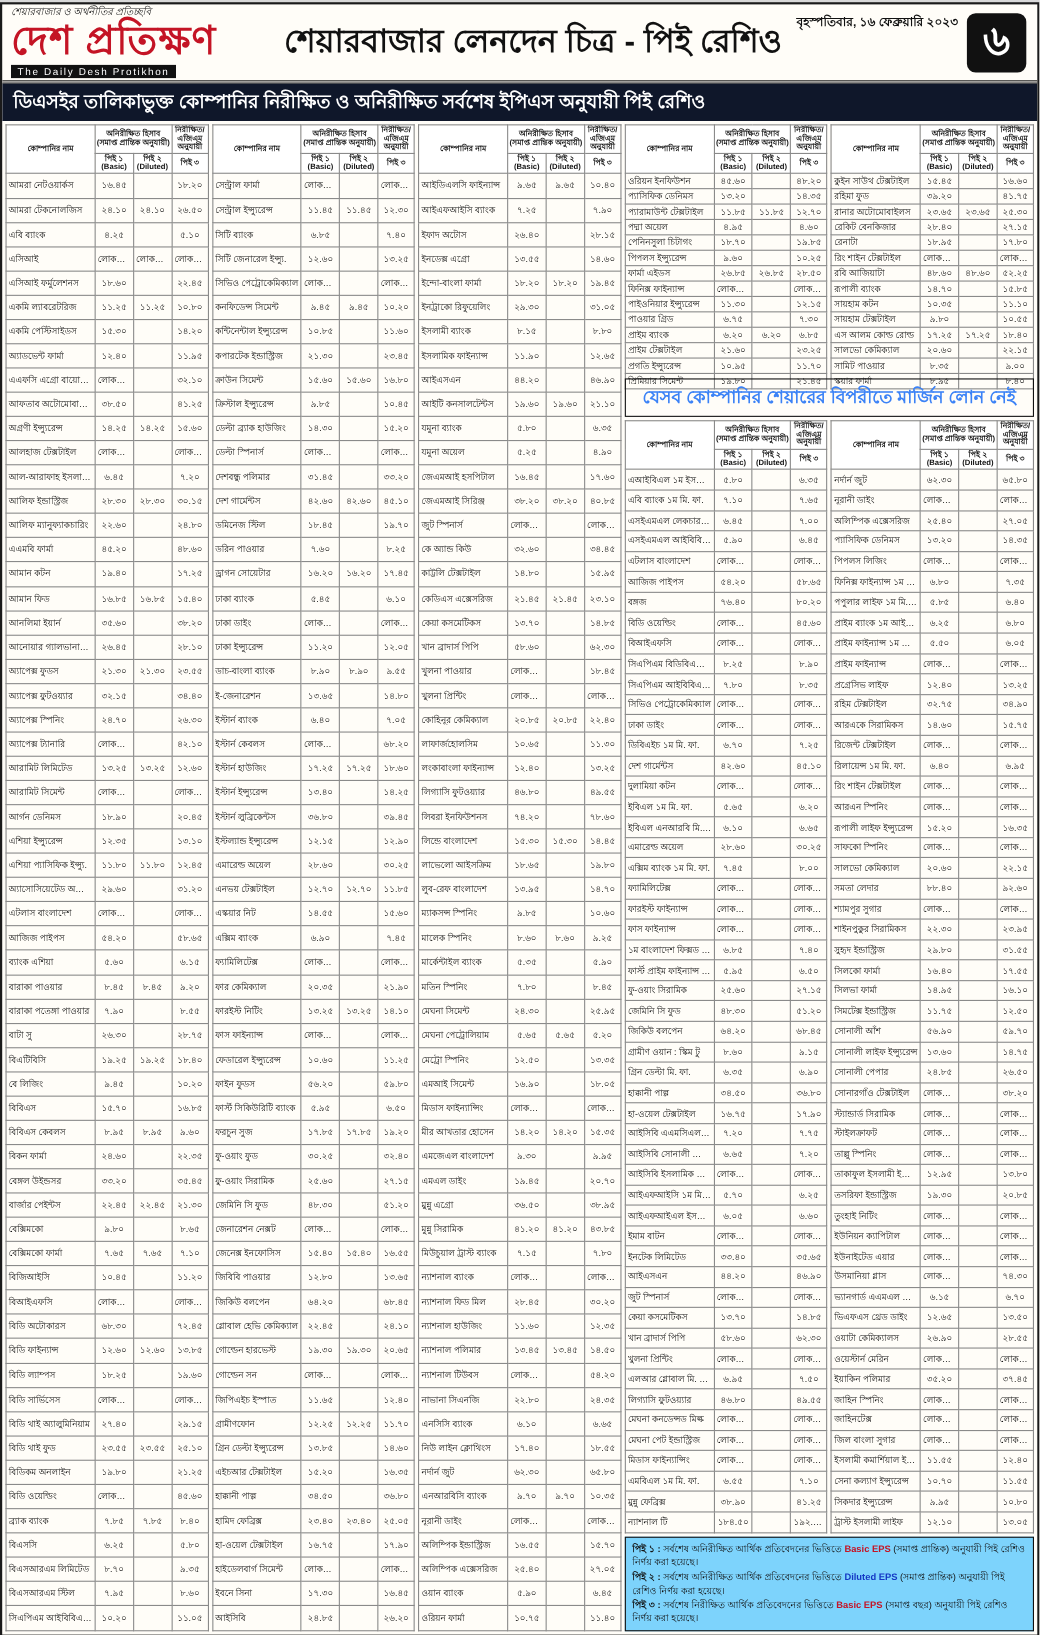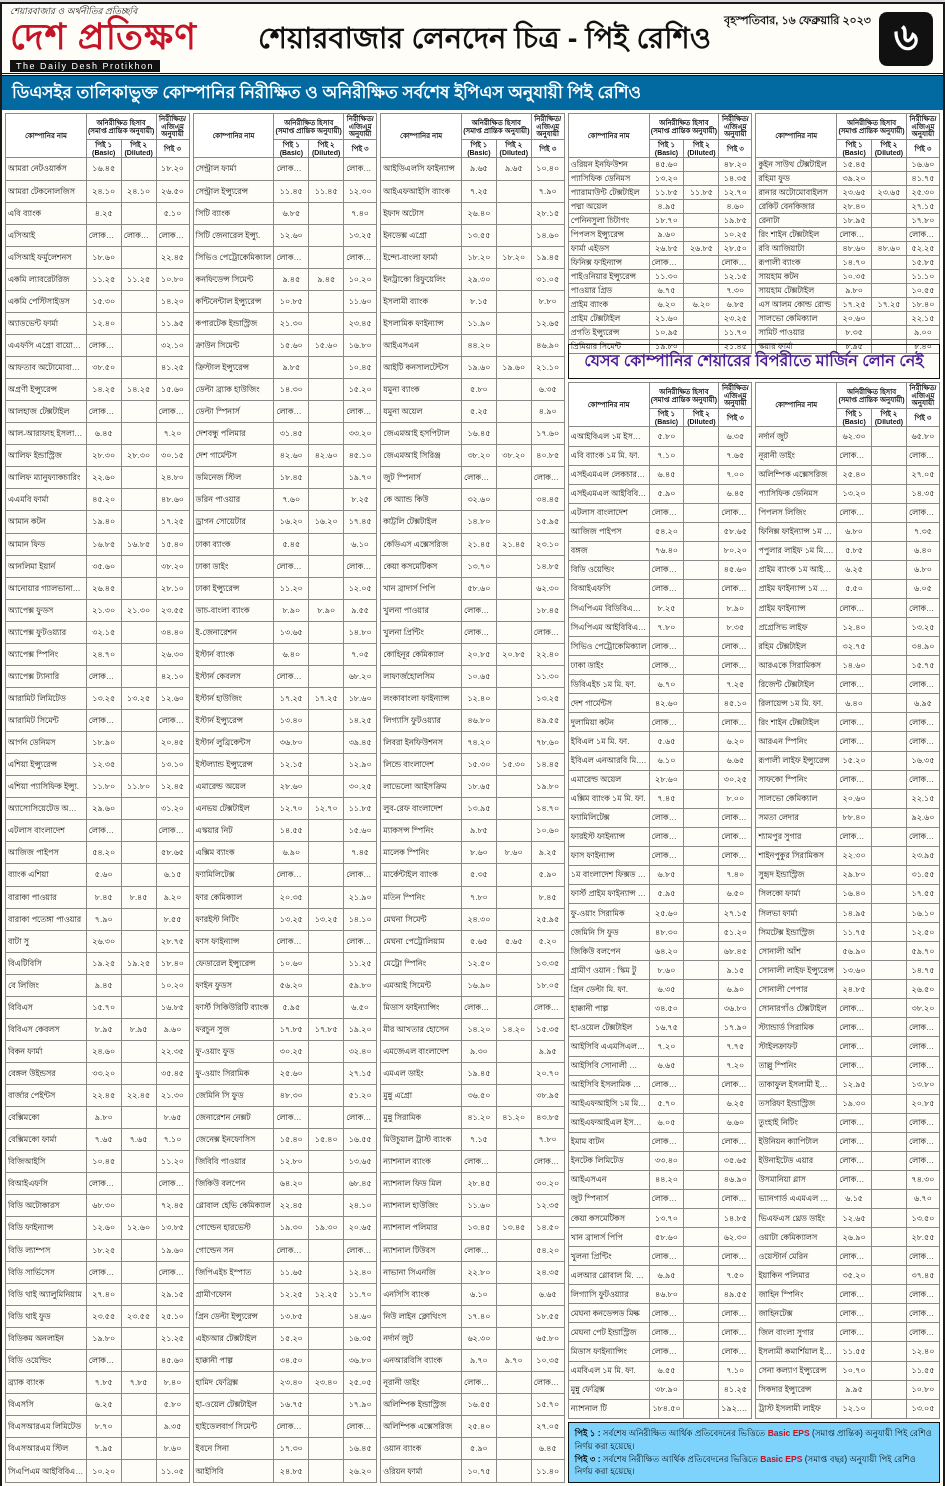--- a/index.html
+++ b/index.html
@@ -8,34 +8,34 @@
   .masthead{display:flex;align-items:center;gap:10px;padding:4px 10px 4px 8px;border-bottom:3px double #111;height:72px;box-sizing:border-box;}
   .logo-block{width:235px;flex:0 0 auto;}
   .logo-tagline{font-size:9px;font-style:italic;color:#222;}
   .logo-main{color:#c41425;font-size:36px;font-weight:bold;line-height:1.02;letter-spacing:1px;}
   .logo-sub{background:#111;color:#fff;font-size:9px;padding:1px 6px;display:inline-block;letter-spacing:1.5px;margin-top:1px;}
   .head-title{flex:1;text-align:center;font-size:29px;font-weight:bold;color:#111;line-height:1.05;}
   .head-right{flex:0 0 auto;display:flex;align-items:flex-start;gap:8px;}
   .head-date{font-size:11px;font-weight:bold;color:#111;}
   .page-num-box{width:54px;height:54px;background:#111;color:#fff;border-radius:8px;display:flex;align-items:center;justify-content:center;font-size:38px;font-weight:bold;}
   
-  .section-bar{background:#0369a1;color:#fff;font-weight:bold;font-size:17px;padding:3px 10px;flex:0 0 auto;}
+  .section-bar{background:#0f172a;color:#fff;font-weight:bold;font-size:17px;padding:3px 10px;flex:0 0 auto;}
   
   .body-grid{flex:1;display:grid;grid-template-columns:repeat(5,1fr);gap:3px;padding:3px;box-sizing:border-box;min-height:0;}
   .colwrap{min-width:0;min-height:0;}
   table.pe{width:100%;height:100%;border-collapse:collapse;table-layout:fixed;}
   table.pe th,table.pe td{border:1px solid #8a8a8a;font-size:8px;padding:0 2px;overflow:hidden;white-space:nowrap;text-overflow:ellipsis;color:#111;}
   table.pe th{font-size:7px;font-weight:bold;text-align:center;white-space:normal;line-height:1.1;padding:1px;background:#fff;}
   td.c-name{text-align:left;}
   td.c-val{text-align:center;}
   td.loss{color:#6e6e6e;}
   
   .right-area{grid-column:span 2;display:flex;flex-direction:column;gap:3px;min-height:0;justify-content:space-between;}
   .right-top{display:grid;grid-template-columns:1fr 1fr;gap:3px;height:228px;flex:0 0 auto;}
-  .margin-title{border:1.5px solid #111;font-size:16px;font-weight:bold;text-align:center;padding:3px 2px;flex:0 0 auto;color:#4c1d95;}
+  .margin-title{border:1.5px solid #111;font-size:16px;font-weight:bold;text-align:center;padding:3px 2px;flex:0 0 auto;color:#3b82f6;}
   .right-mid{display:grid;grid-template-columns:1fr 1fr;gap:3px;flex:1;min-height:0;}
   .footnote-box{border:1.5px solid #111;padding:4px 6px;font-size:8.5px;line-height:1.5;flex:0 0 auto;color:#111;background:#7dd3fc;}
 </style>
 </head>
 <body>
 
 <div class="page">
 
   <div class="masthead">
     <div class="logo-block">
@@ -2102,18 +2102,19 @@
                   <td class="c-val"></td>
                   <td class="c-val">১৩.০৫</td>
                 </tr>
               </tbody>
           </table>
         </div>
       </div>
 
       <div class="footnote-box">
           <div><b>পিই ১ : </b><span>সর্বশেষ অনিরীক্ষিত আর্থিক প্রতিবেদনের ভিত্তিতে </span><span style="color: rgb(196, 20, 37); font-weight: bold;">Basic EPS</span><span> (সমাপ্ত প্রান্তিক) অনুযায়ী পিই রেশিও নির্ণয় করা হয়েছে।</span></div>
+          <div><b>পিই ২ : </b><span>সর্বশেষ অনিরীক্ষিত আর্থিক প্রতিবেদনের ভিত্তিতে </span><span style="color: rgb(20, 55, 196); font-weight: bold;">Diluted EPS</span><span> (সমাপ্ত প্রান্তিক) অনুযায়ী পিই রেশিও নির্ণয় করা হয়েছে।</span></div>
           <div><b>পিই ৩ : </b><span>সর্বশেষ নিরীক্ষিত আর্থিক প্রতিবেদনের ভিত্তিতে </span><span style="color: rgb(196, 20, 37); font-weight: bold;">Basic EPS</span><span> (সমাপ্ত বছর) অনুযায়ী পিই রেশিও নির্ণয় করা হয়েছে।</span></div>
         </div>
 
     </div>
   </div>
 </div>
 
 </body></html>

